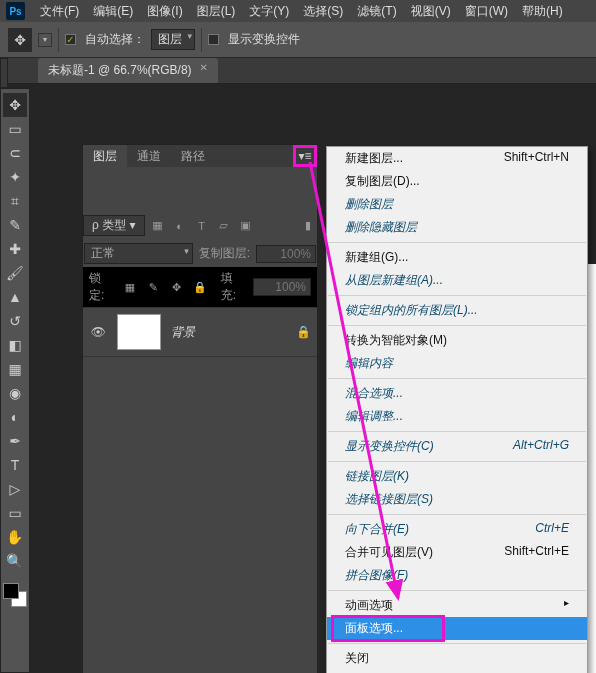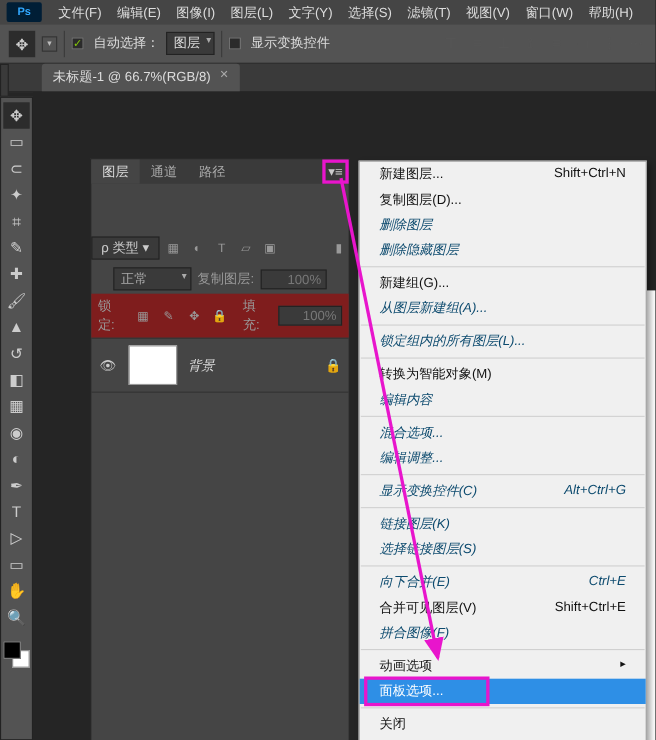--- a/index.html
+++ b/index.html
@@ -1,20 +1,20 @@
 <!DOCTYPE html>
 <html><head>
 <meta charset="utf-8">
 <style>
   * { margin: 0; padding: 0; box-sizing: border-box; font-family: "Microsoft YaHei", Arial, sans-serif; font-size: 12px; }
   body { background: #252525; width: 596px; height: 673px; overflow: hidden; position: relative; color: #ccc; }
 
   
   .menubar { height: 22px; background: #454545; display: flex; align-items: center; padding: 0 6px; }
-  .menubar .ps-logo { width: 32px; height: 18px; background: #001e36; color: #31a8ff; font-weight: bold; font-size: 10px; display: flex; align-items: center; justify-content: center; border-radius: 2px; margin-right: 8px; }
+  .menubar .ps-logo { width: 19px; height: 18px; background: #001e36; color: #31a8ff; font-weight: bold; font-size: 10px; display: flex; align-items: center; justify-content: center; border-radius: 2px; margin-right: 8px; }
   .menubar .menu-item { padding: 0 7px; color: #ddd; cursor: default; }
 
   
   .optionsbar { height: 36px; background: #535353; display: flex; align-items: center; padding: 0 8px; border-bottom: 1px solid #282828; gap: 6px; }
   .optionsbar .dropdown-btn { width: 14px; height: 14px; border: 1px solid #333; display:flex; align-items:center; justify-content:center;}
   .optionsbar .small-arrow {font-size:8px;color:#bbb;}
   .optionsbar .checkbox-square { width: 11px; height: 11px; background: #2b2b2b; border: 1px solid #777; margin-right: 3px; display:inline-flex;align-items:center;justify-content:center;color:#85c808;font-size:10px;}
   .optionsbar .label { color: #ddd; }
   .optionsbar .select-box { background: #3a3a3a; border: 1px solid #222; padding: 1px 12px 1px 6px; position: relative; color:#ddd;}
   .optionsbar .select-box::after { content: "▾"; position: absolute; right: 2px; top: 1px; font-size: 9px; color:#aaa;}
@@ -45,26 +45,26 @@
   
   .panel { position:absolute; left:82px; top:144px; width:236px; background:#454545; border:1px solid #222;}
   .panel-tabs { display:flex; background:#3a3a3a; height:22px;}
   .ptab { padding:3px 10px; color:#aaa; font-size:12px;}
   .ptab.active { background:#454545; color:#ddd;}
   .panel-menu-btn { position:absolute; right:2px; top:2px; width:20px;height:18px; display:flex;align-items:center;justify-content:center;color:#ccc;}
   .panel-menu-btn.highlighted { outline: 3px solid #e815cc; outline-offset:-1px;}
   .panel-row { display:flex; align-items:center; padding:4px 0; gap:4px;margin-top:44px;}
   .panel-row .kind-select { background:#3a3a3a; border:1px solid #222; padding:1px 8px; color:#ccc;}
   .icon-btn { width:18px;height:16px;display:flex;align-items:center;justify-content:center;color:#999;font-size:11px;border:1px solid transparent;}
-  .panel-row2 { padding:3px 20px; display:flex; align-items:center; gap:6px;}
+  .panel-row2 { padding:3px 1px; display:flex; align-items:center; gap:6px;}
   .combo { background:#3a3a3a;border:1px solid #222;padding:1px 10px 1px 6px;color:#aaa;position:relative;flex:1;}
   .combo::after{content:"▾";position:absolute;right:3px;top:2px;font-size:9px;}
   .panel-label{color:#999;}
   .pct-box{background:#3a3a3a;border:1px solid #222;padding:1px 4px;color:#777;width:60px;text-align:right;}
-  .lock-row{background:#7f1d1d;padding:3px 6px;display:flex;align-items:center;gap:6px;}
+  .lock-row{background:#000000;padding:3px 6px;display:flex;align-items:center;gap:6px;}
   .layer-item{display:flex;align-items:center;padding:6px;border-top:1px solid #333;border-bottom:1px solid #333;}
   .eye{width:18px;text-align:center;color:#ccc;}
   .thumb{width:44px;height:36px;background:#fff;border:1px solid #999;margin:0 10px;}
   .layer-name{color:#ddd;font-style:italic;}
   .lock-icon{margin-left:auto;color:#bbb;}
   .panel-footer{height:24px;background:#3a3a3a;display:flex;align-items:center;justify-content:flex-end;gap:8px;padding:0 6px;}
   .panel-footer .fbtn{width:18px;height:16px;color:#888;display:flex;align-items:center;justify-content:center;font-size:12px;}
 
   
   .ctx { position:absolute; left:326px; top:146px; width:262px; background:#f0f0f0; border:1px solid #9a9a9a; box-shadow:3px 3px 6px rgba(0,0,0,.4);}

